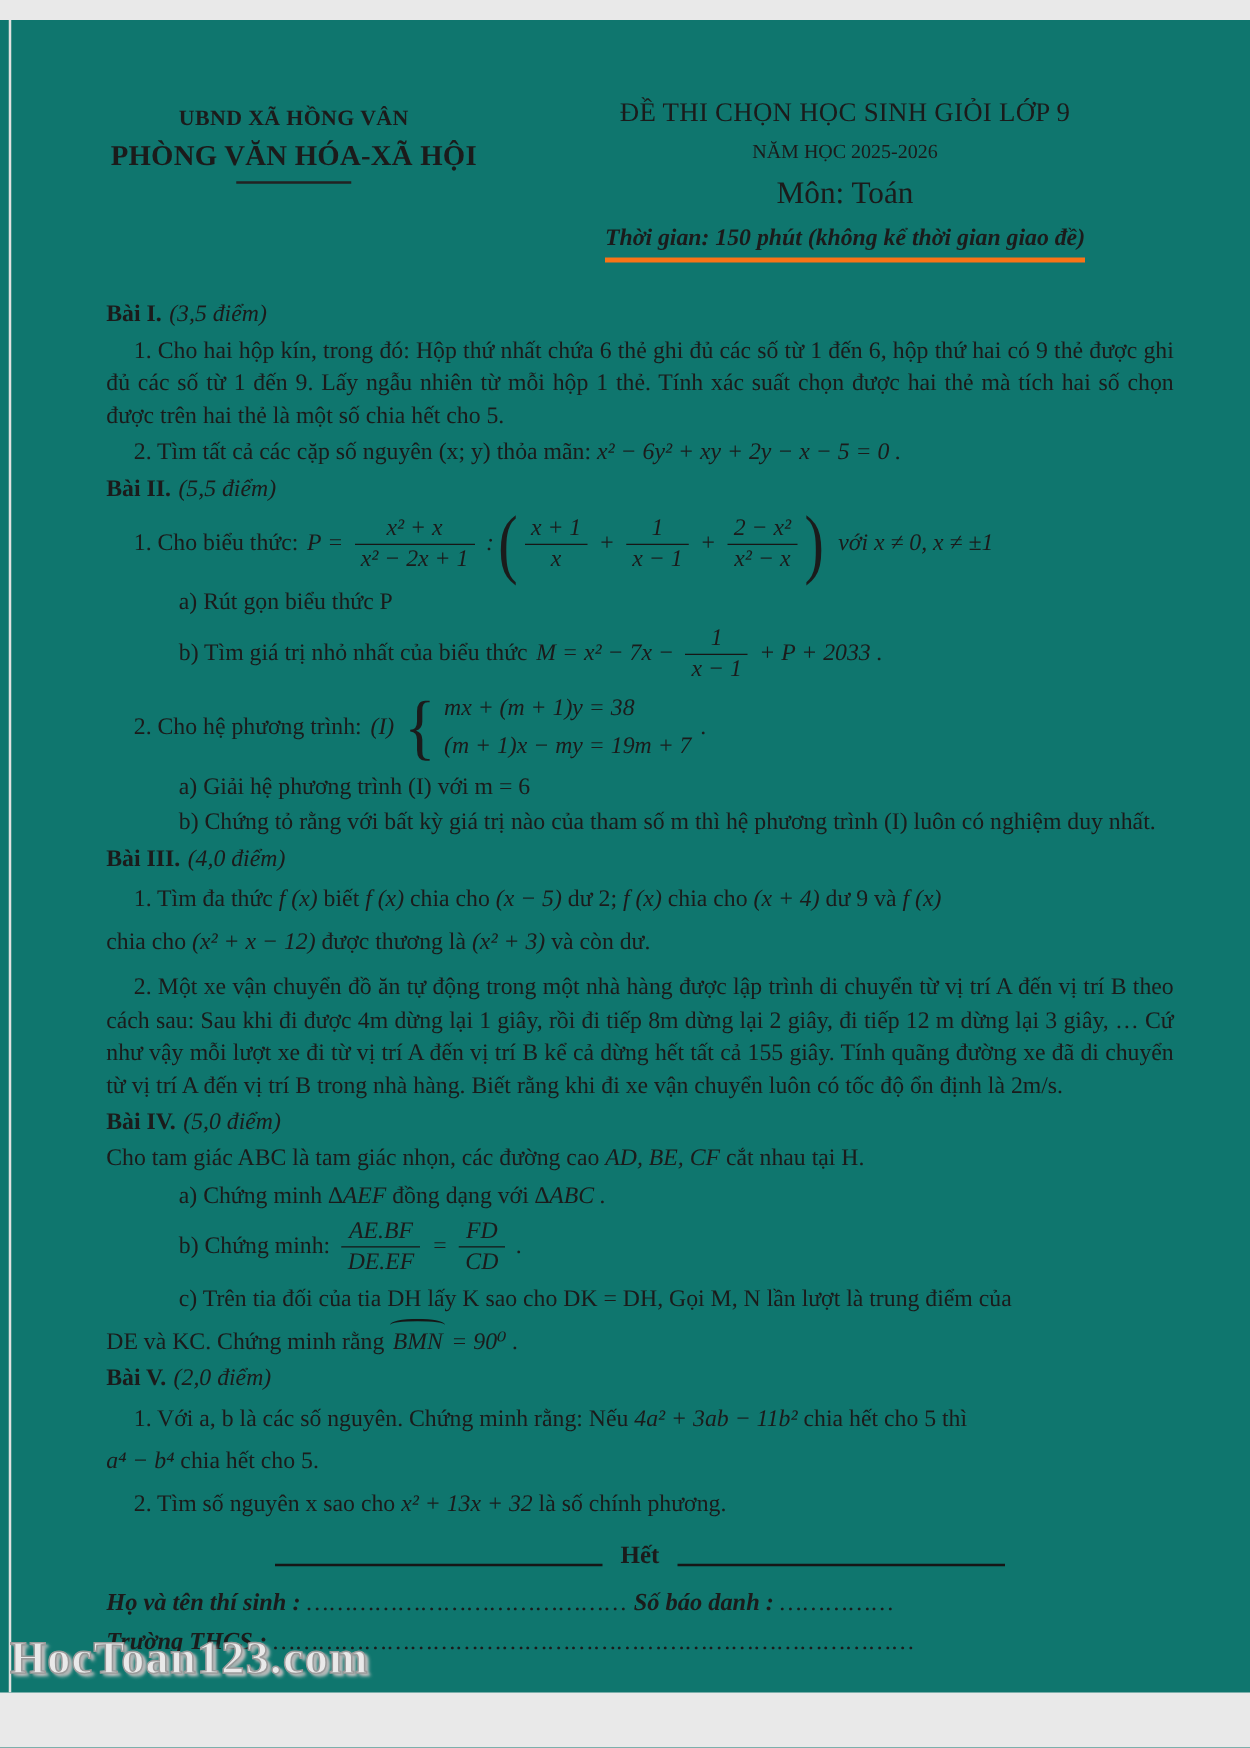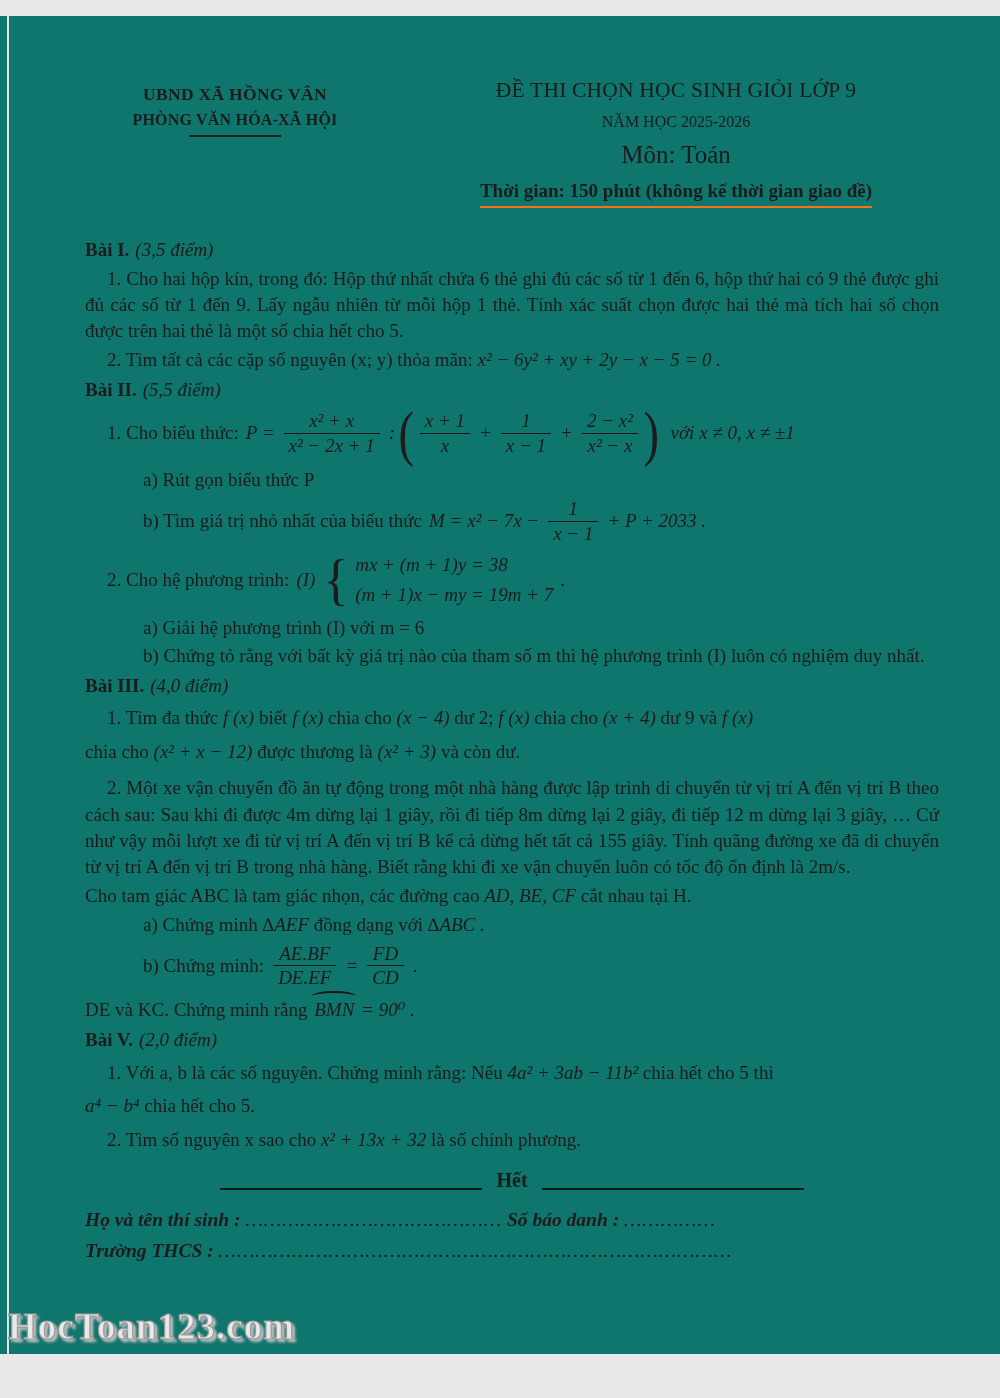--- a/index.html
+++ b/index.html
@@ -6,28 +6,28 @@
   .page{
     position:relative;width:1000px;height:1338px;margin:16px auto;
     background:#0f766e;color:#1b1b1b;overflow:hidden;box-sizing:border-box;
     font-family:"Liberation Serif","DejaVu Serif",serif;font-size:19px;line-height:1.38;
   }
   .page::before{content:'';position:absolute;left:7px;top:0;bottom:0;width:2px;background:#e2e2e0;}
   
   .header{display:flex;padding:60px 58px 0 60px;}
   .org{width:350px;text-align:center;padding-top:6px;}
   .org1{font-weight:bold;font-size:17.5px;letter-spacing:.3px;}
-  .org2{font-weight:bold;font-size:16px;letter-spacing:.2px;margin-top:3px;}
+  .org2{font-weight:bold;font-size:23px;letter-spacing:.2px;margin-top:3px;}
   .org-rule{width:92px;border-bottom:2.2px solid #222;margin:4px auto 0;}
   .titleblock{flex:1;text-align:center;}
   .t1{font-weight:normal;font-size:21.5px;letter-spacing:.2px;}
   .t2{font-weight:normal;font-size:16px;margin-top:5px;}
   .t3{font-weight:normal;font-size:25px;margin-top:5px;}
-  .t4{display:inline-block;font-weight:bold;font-size:19px;margin-top:6px;
-      border-bottom:2px solid #f97316;padding-bottom:2px;}
+  .t4{display:inline-block;font-weight:bold;font-style:italic;font-size:19px;margin-top:6px;
+      border-bottom:4px solid #f97316;padding-bottom:2px;}
   
   .body{padding:26px 61px 0 85px;}
   .sect-h{font-weight:bold;margin-top:3px;}
   .sect-h .pts{font-weight:normal;font-style:italic;margin-left:6px;}
   p.just{margin:2px 0 0;text-align:justify;text-indent:22px;}
   .line{margin:3px 0 0;}
   .ind1{margin-left:22px;}
   .ind2{margin-left:58px;}
   .m{font-style:italic;}
   .fline{display:flex;align-items:center;gap:7px;margin-top:4px;flex-wrap:nowrap;}
@@ -140,37 +140,40 @@
 
     <div class="sect-h">
       <span>Bài III.</span><span class="pts">(4,0 điểm)</span>
     </div>
     <div class="line ind1" style="margin-top:6px">
       <span>1. Tìm đa thức</span>
       <span class="m">f (x)</span>
       <span>biết</span>
       <span class="m">f (x)</span>
       <span>chia cho</span>
-      <span class="m">(x − 4)</span>
+      <span class="m">(x − 5)</span>
       <span>dư 2;</span>
       <span class="m">f (x)</span>
       <span>chia cho</span>
       <span class="m">(x + 4)</span>
       <span>dư 9 và</span>
       <span class="m">f (x)</span>
     </div>
     <div class="line" style="margin-top:8px">
       <span>chia cho</span>
       <span class="m">(x² + x − 12)</span>
       <span>được thương là</span>
       <span class="m">(x² + 3)</span>
       <span>và còn dư.</span>
     </div>
     <p class="just" style="margin-top:10px">2. Một xe vận chuyển đồ ăn tự động trong một nhà hàng được lập trình di chuyển từ vị trí A đến vị trí B theo cách sau: Sau khi đi được 4m dừng lại 1 giây, rồi đi tiếp 8m dừng lại 2 giây, đi tiếp 12 m dừng lại 3 giây, … Cứ như vậy mỗi lượt xe đi từ vị trí A đến vị trí B kể cả dừng hết tất cả 155 giây. Tính quãng đường xe đã di chuyển từ vị trí A đến vị trí B trong nhà hàng. Biết rằng khi đi xe vận chuyển luôn có tốc độ ổn định là 2m/s.</p>
 
+    <div class="sect-h">
+      <span>Bài IV.</span><span class="pts">(5,0 điểm)</span>
+    </div>
     <div class="line">
       <span>Cho tam giác ABC là tam giác nhọn, các đường cao</span>
       <span class="m">AD, BE, CF</span>
       <span>cắt nhau tại H.</span>
     </div>
     <div class="line ind2">
       <span>a) Chứng minh</span>
       <span class="m">∆AEF</span>
       <span>đồng dạng với</span>
       <span class="m">∆ABC .</span>
@@ -181,20 +184,21 @@
           <span class="num">AE.BF</span>
           <span class="den">DE.EF</span>
         </span>
       <span class="m">=</span>
       <span class="frac">
           <span class="num">FD</span>
           <span class="den">CD</span>
         </span>
       <span>.</span>
     </div>
+    <div class="line ind2" style="margin-top:6px">c) Trên tia đối của tia DH lấy K sao cho DK = DH, Gọi M, N lần lượt là trung điểm của</div>
     <div class="line" style="margin-top:8px">
       <span>DE và KC. Chứng minh rằng</span>
       <span class="hat">BMN</span>
       <span class="m">= 90⁰ .</span>
     </div>
 
     <div class="sect-h">
       <span>Bài V.</span><span class="pts">(2,0 điểm)</span>
     </div>
     <div class="line ind1" style="margin-top:7px">

